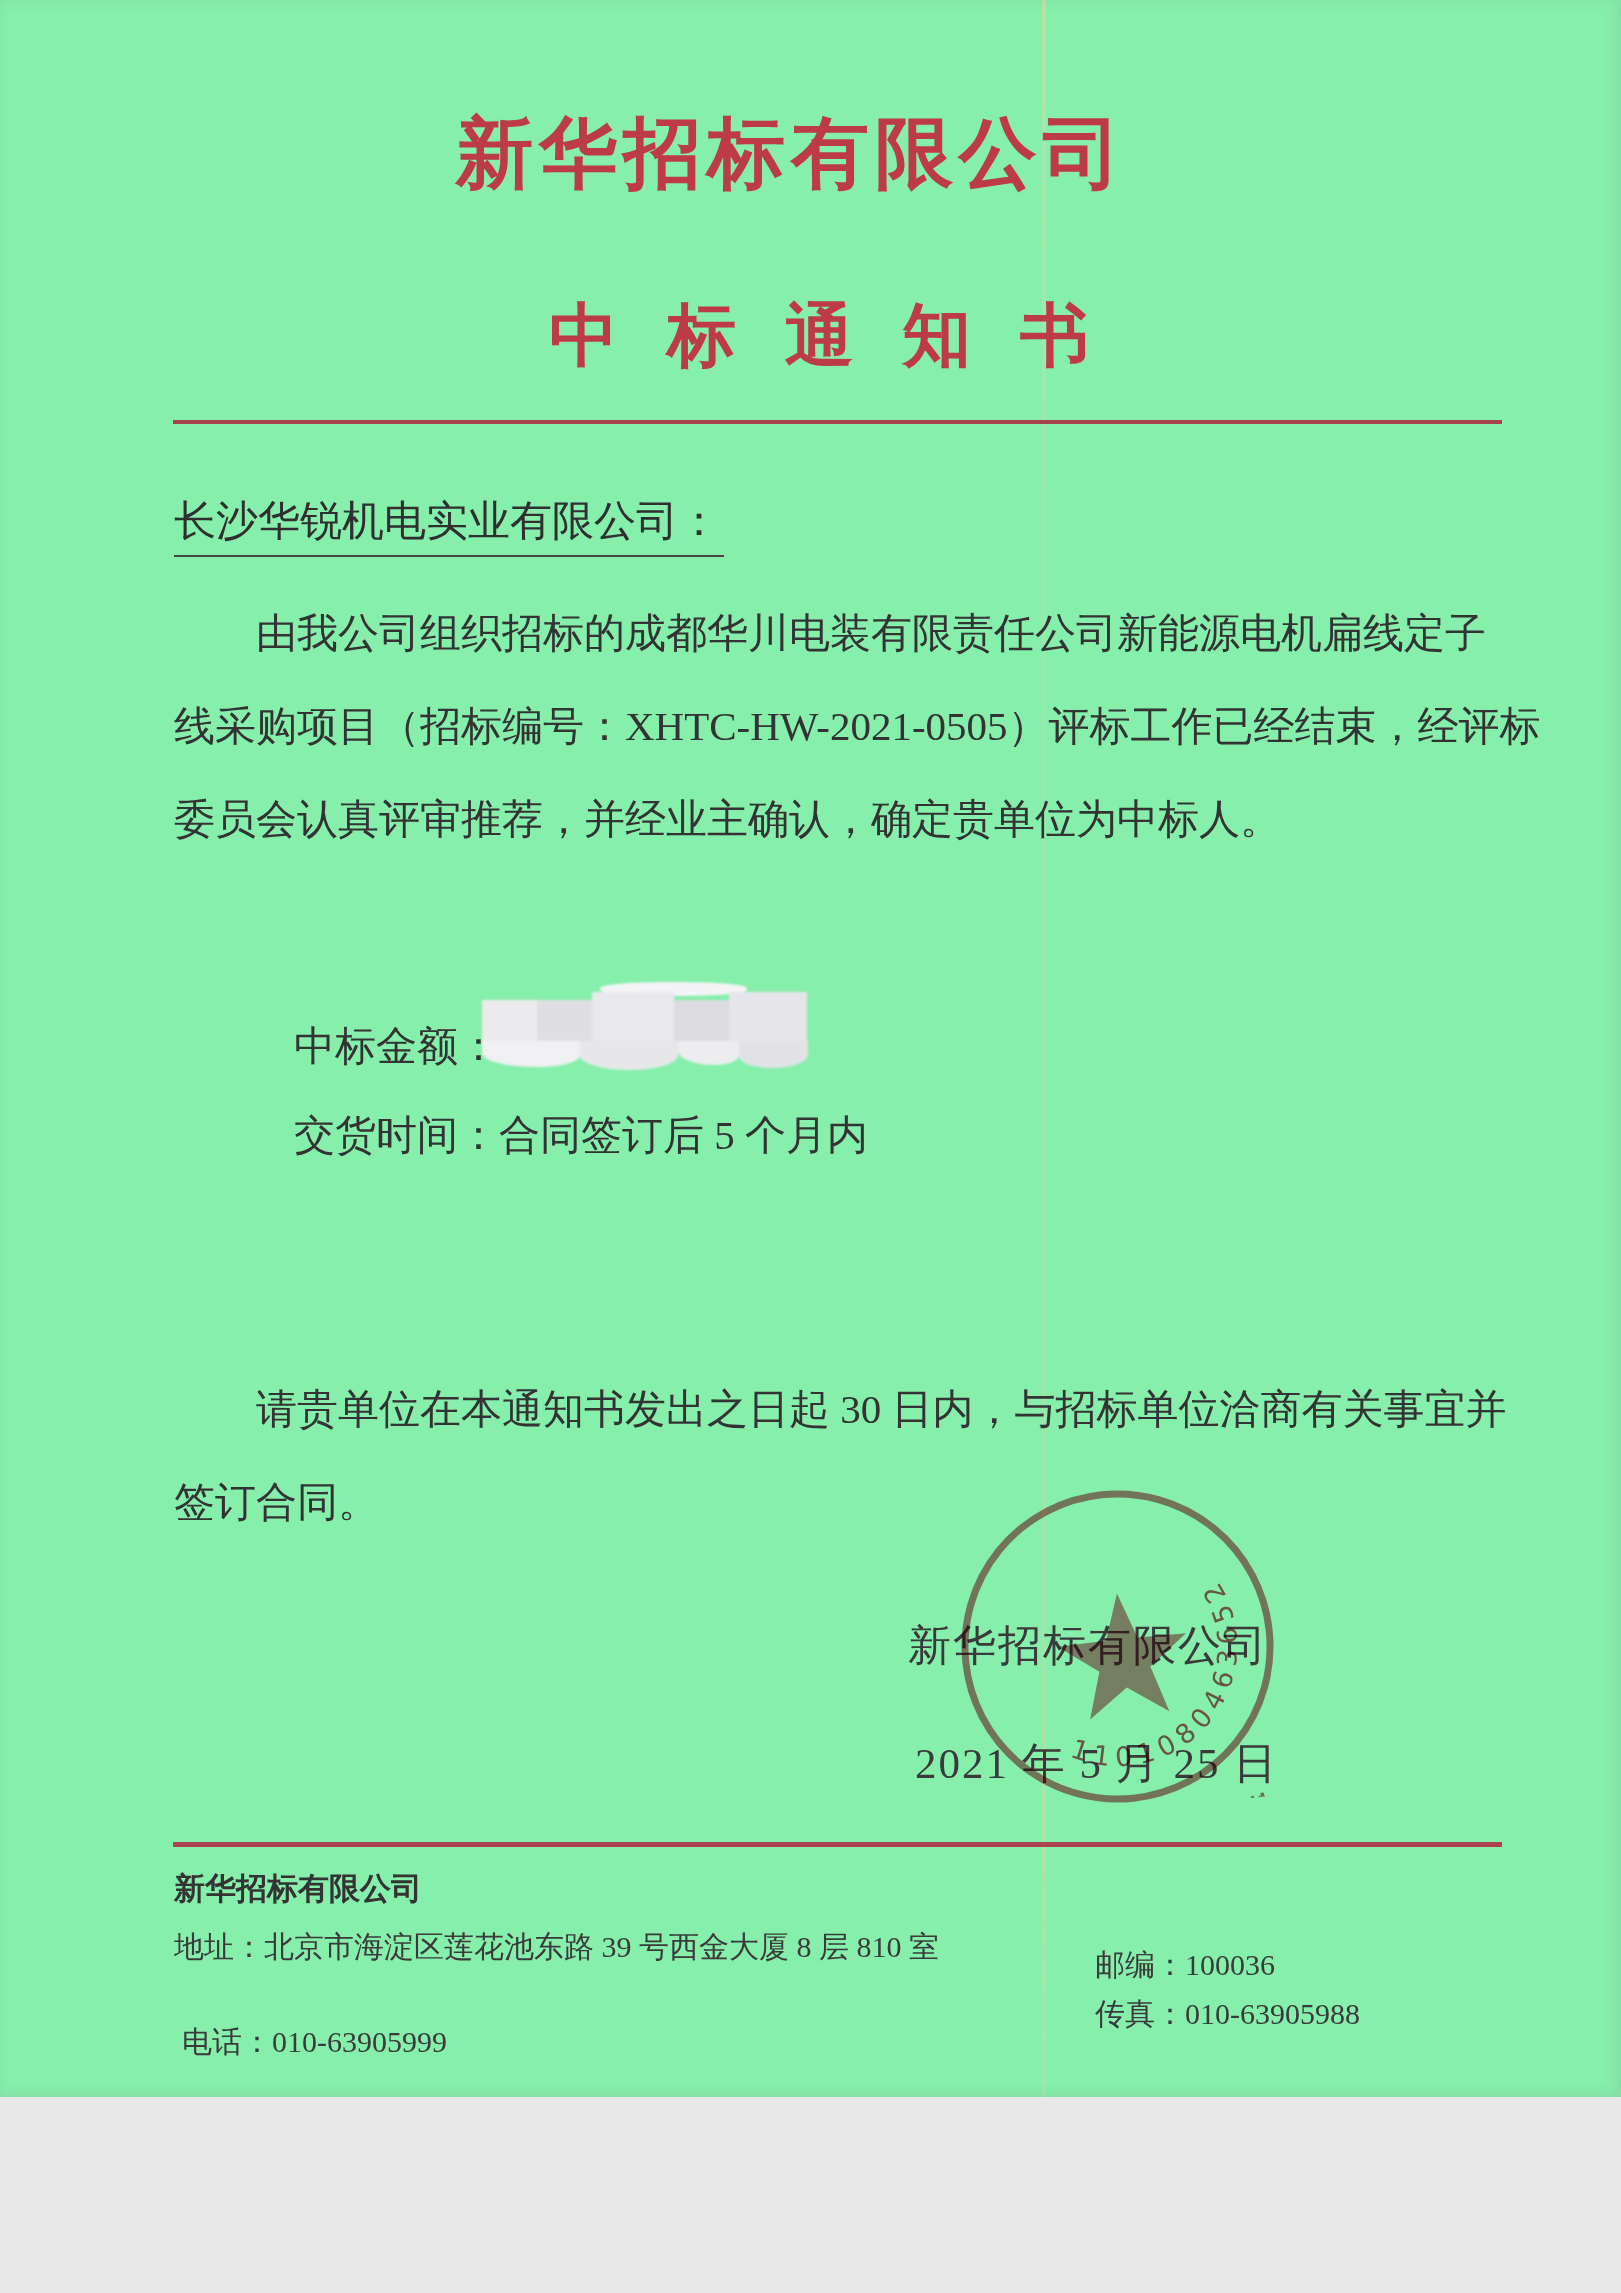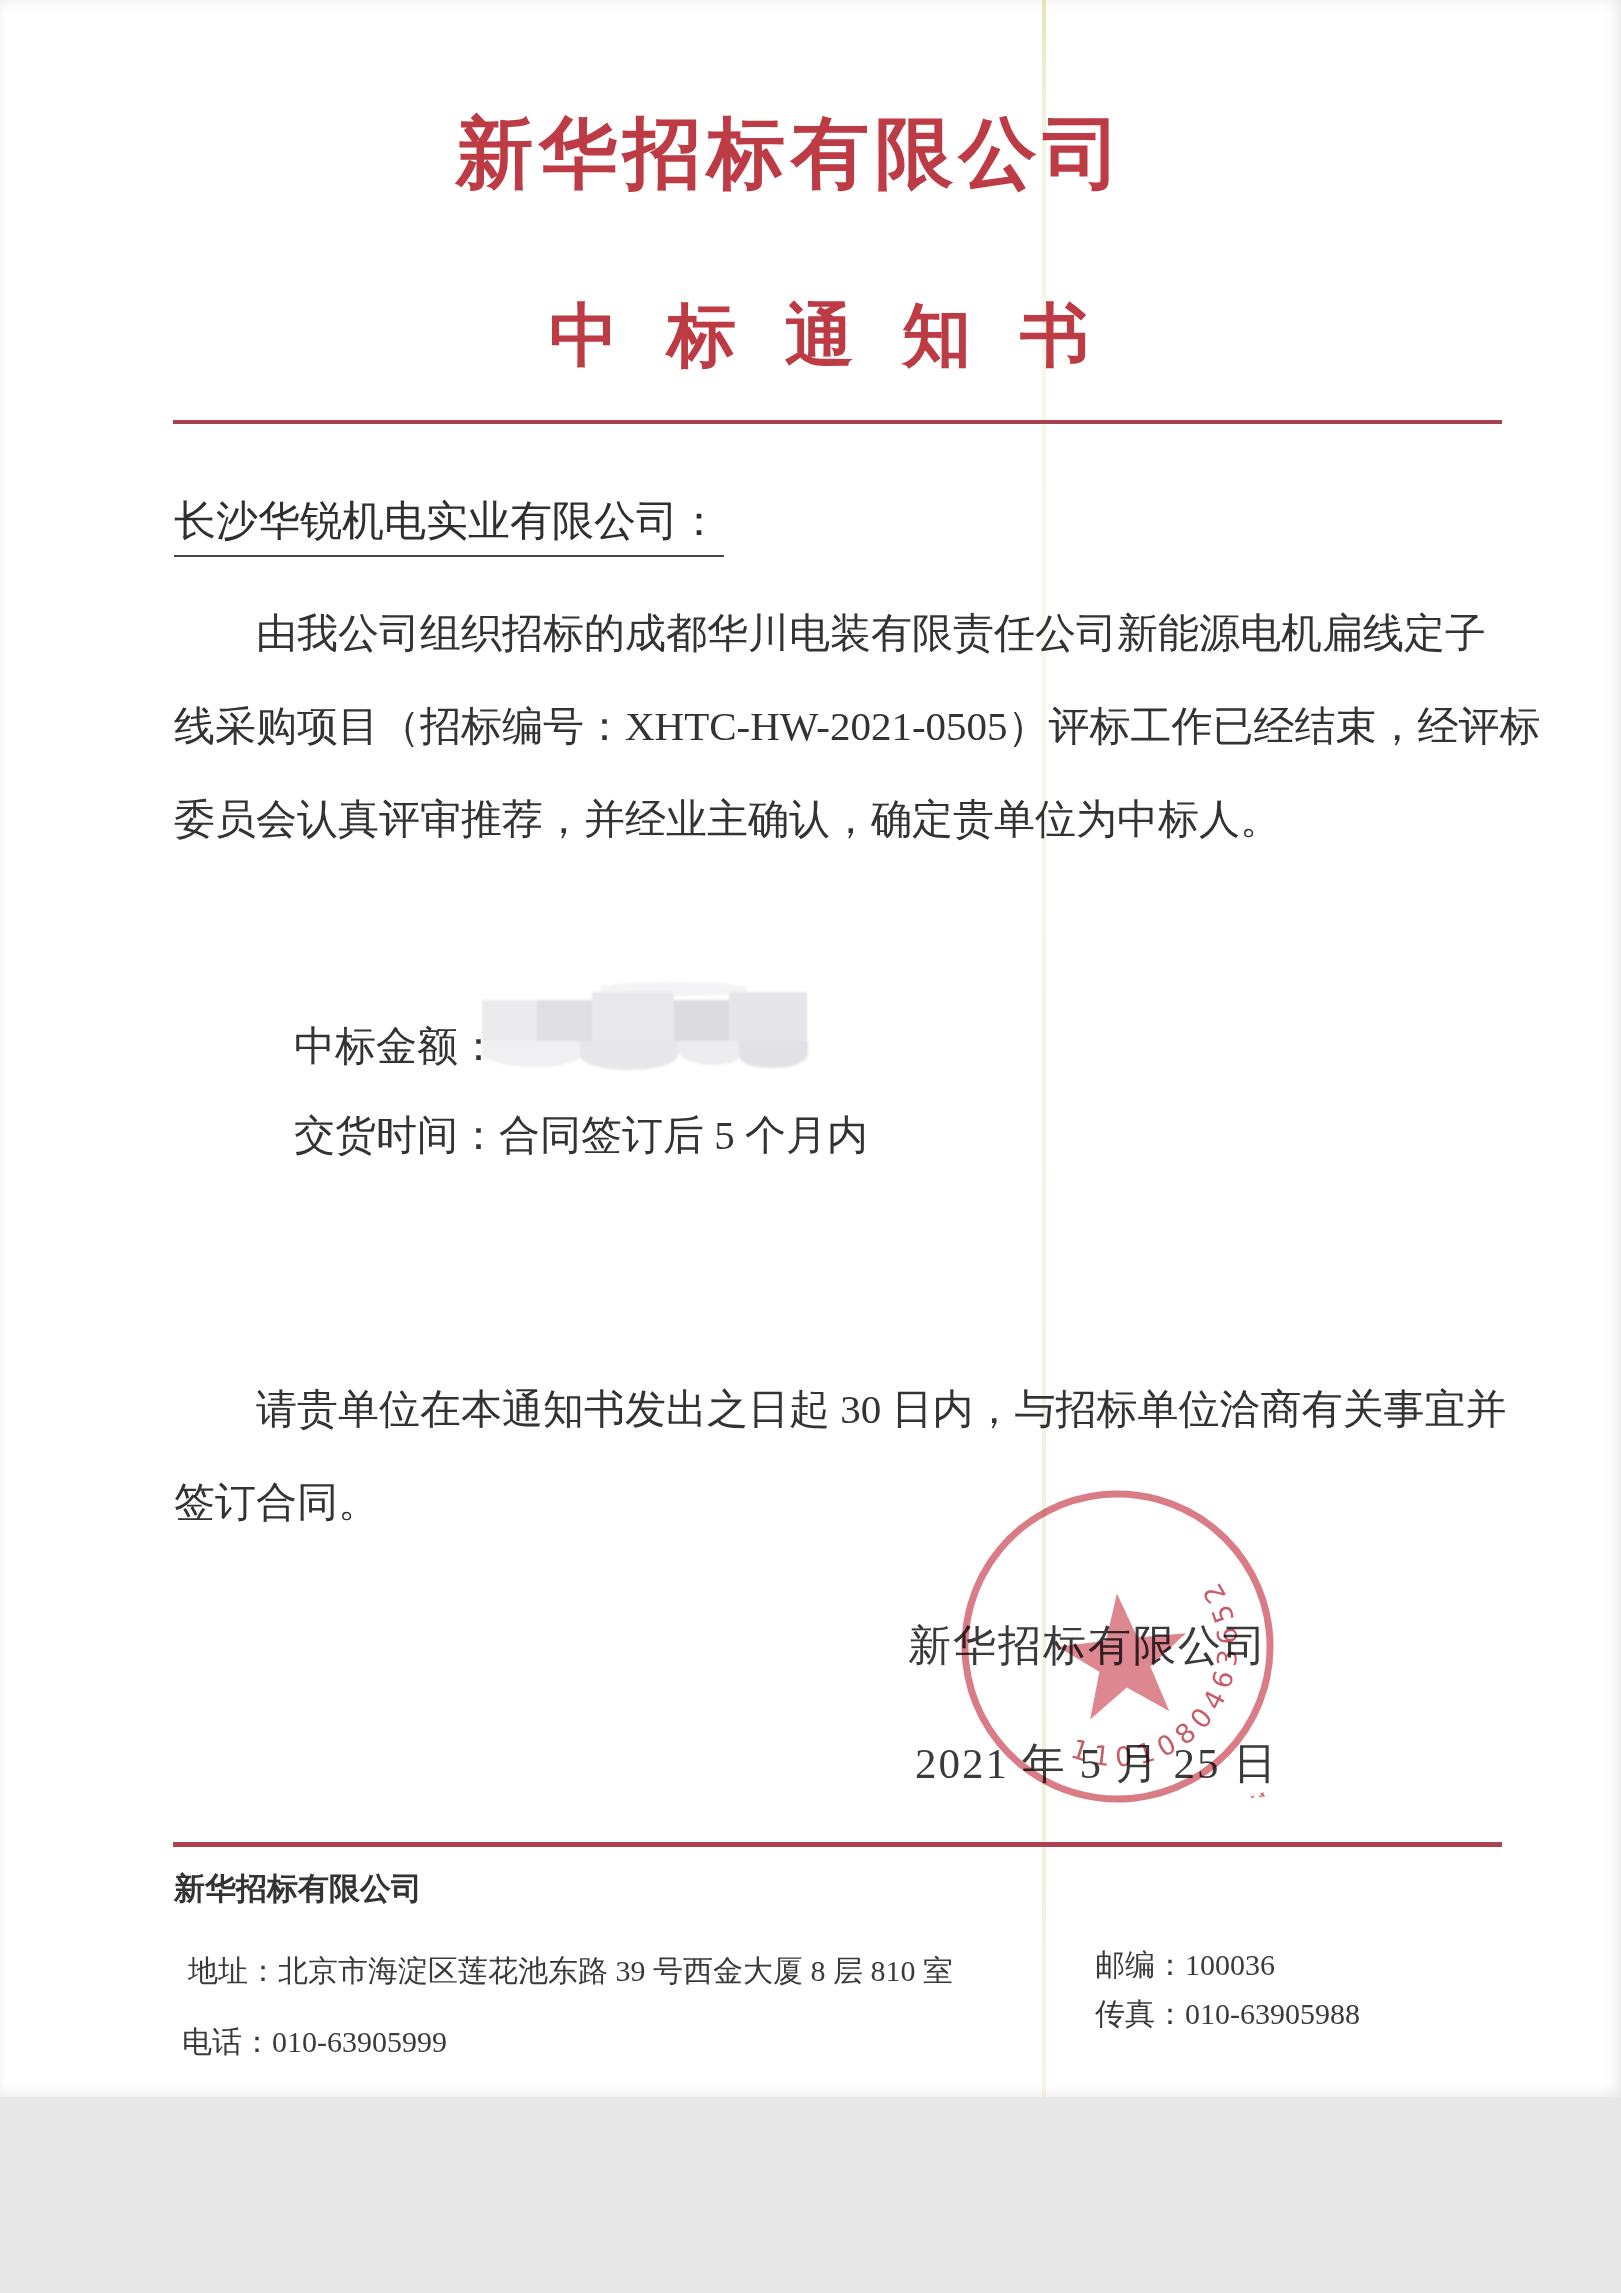--- a/index.html
+++ b/index.html
@@ -1,20 +1,20 @@
 <!DOCTYPE html>
 <html><head>
 <meta charset="utf-8">
 <style>
   html,body{margin:0;padding:0;background:#e8e8e8;}
   .page{
     position:relative;
     width:1621px;height:2097px;
     margin:0 auto;
-    background:#ffffff;
+    background:#86efac;
     overflow:hidden;
     font-family:"Liberation Serif","DejaVu Serif",serif;
     color:#3a3a3a;
     box-shadow:inset -5.9px 0 13.7px rgba(120,120,120,.12), inset 0 -3.9px 9.8px rgba(150,150,150,.08);
   }
   
   .crease{
     position:absolute;left:1042px;top:0;width:3.9px;height:2294px;
     background:linear-gradient(to bottom,
       rgba(222,214,150,.65) 0%,
@@ -91,21 +91,21 @@
   .stamp{
     position:absolute;left:953px;top:1482px;width:329px;height:329px;
     mix-blend-mode:multiply;opacity:.92;
     transform:rotate(-6deg);
   }
   .footer-company{
     position:absolute;left:174px;top:1868px;
     font-size:31px;font-weight:600;color:#333;
   }
   .footer-line{position:absolute;font-size:30px;color:#3a3a3a;white-space:nowrap;}
-  .f-address{left:188px;top:1927px;margin-top:24px;}
+  .f-address{left:174px;top:1927px;}
   .f-postcode{left:1095px;top:1929px;margin-top:16px;}
   .f-phone{left:182px;top:1988px;margin-top:34px;}
   .f-fax{left:1095px;top:1994px;text-align:right;}
 </style>
 </head>
 <body>
 
 <div class="page">
 
   <div class="crease"></div>

